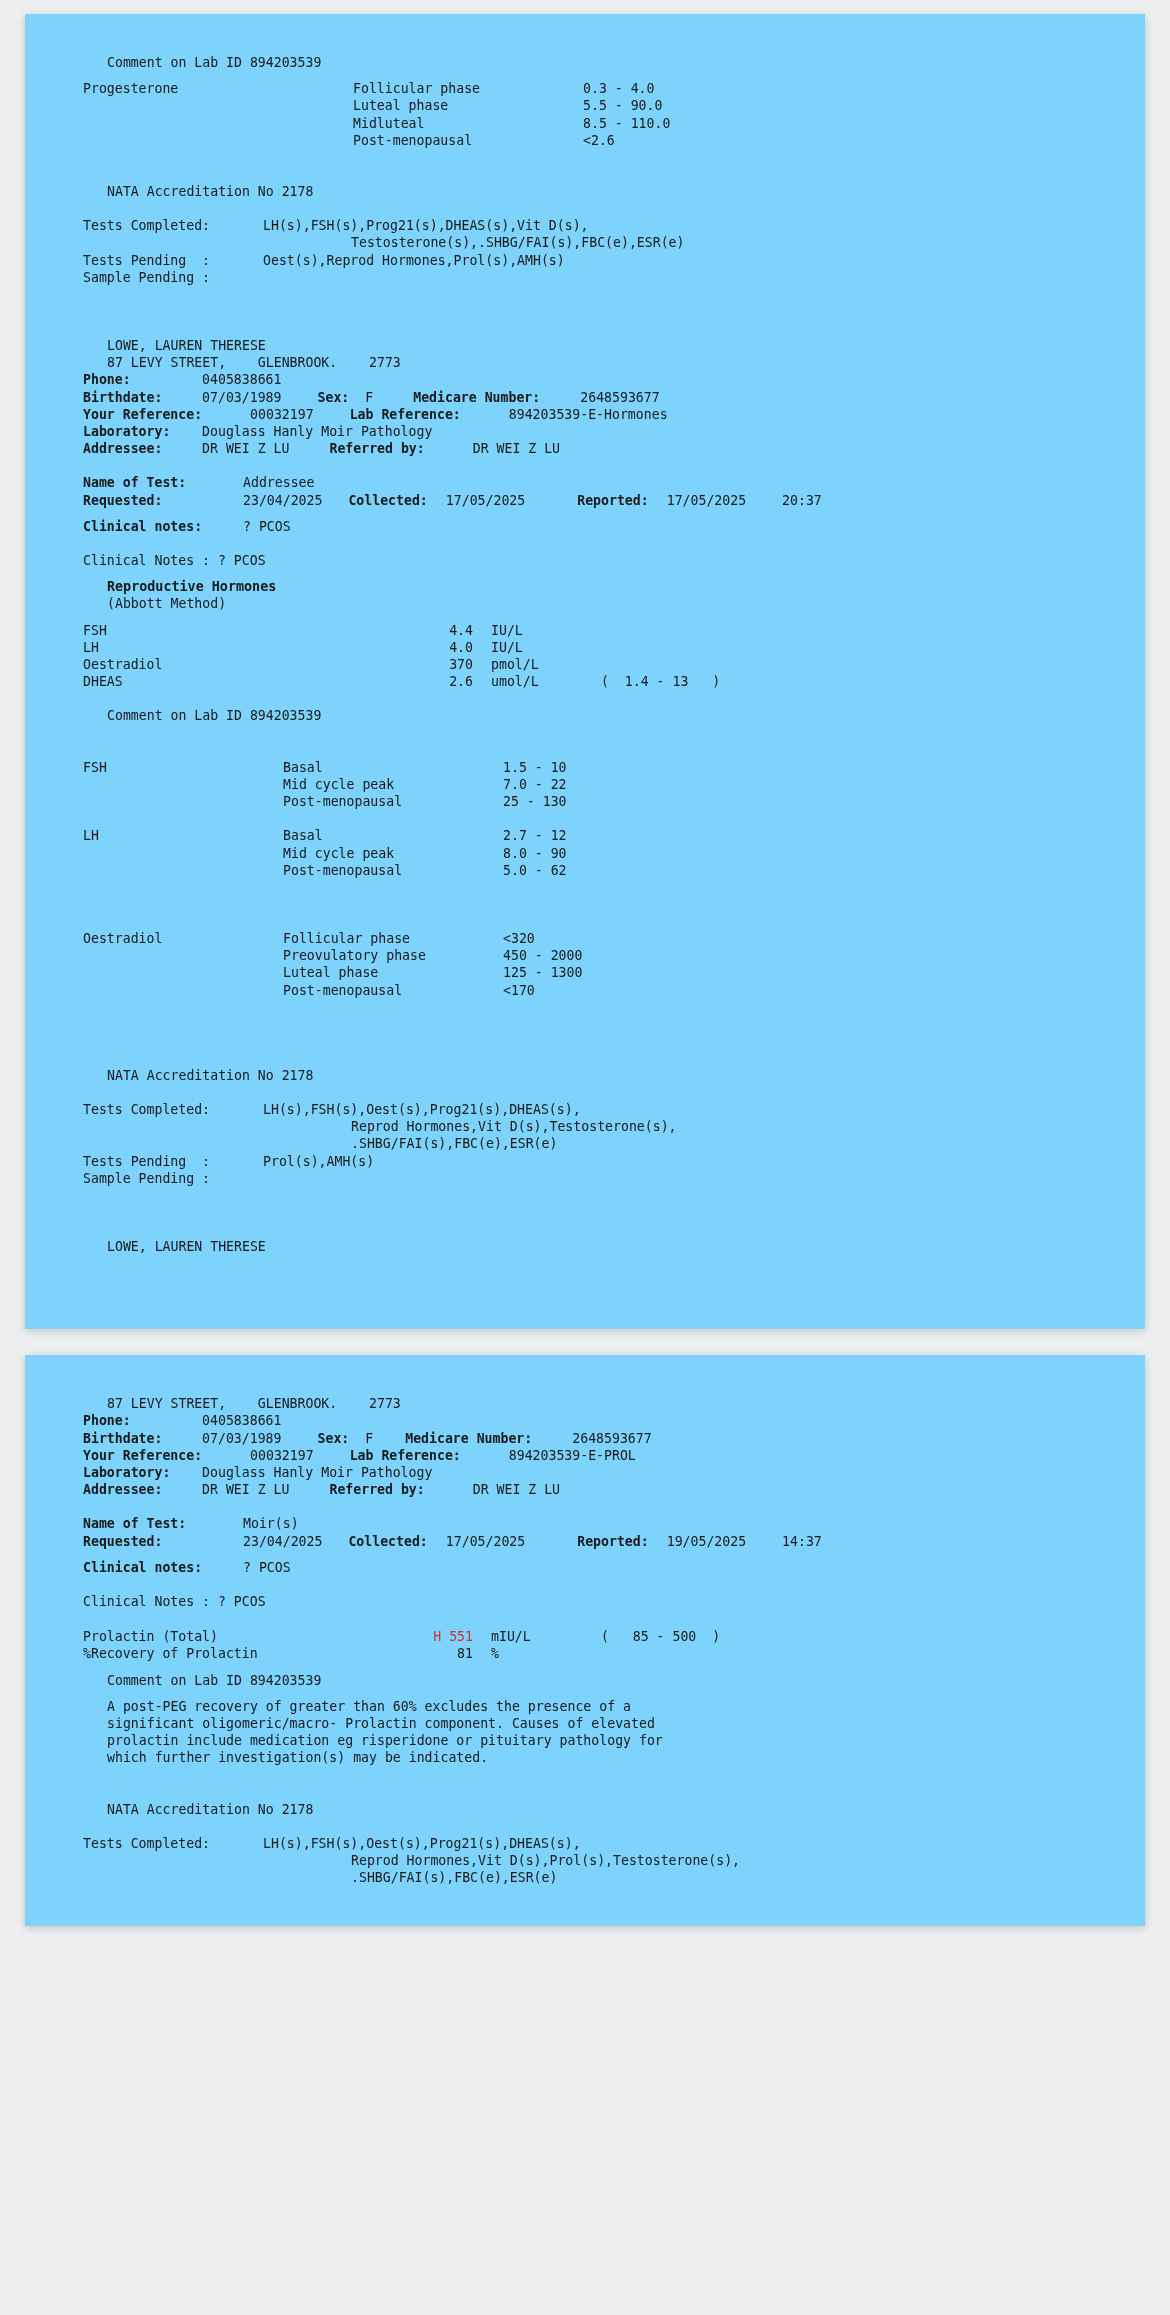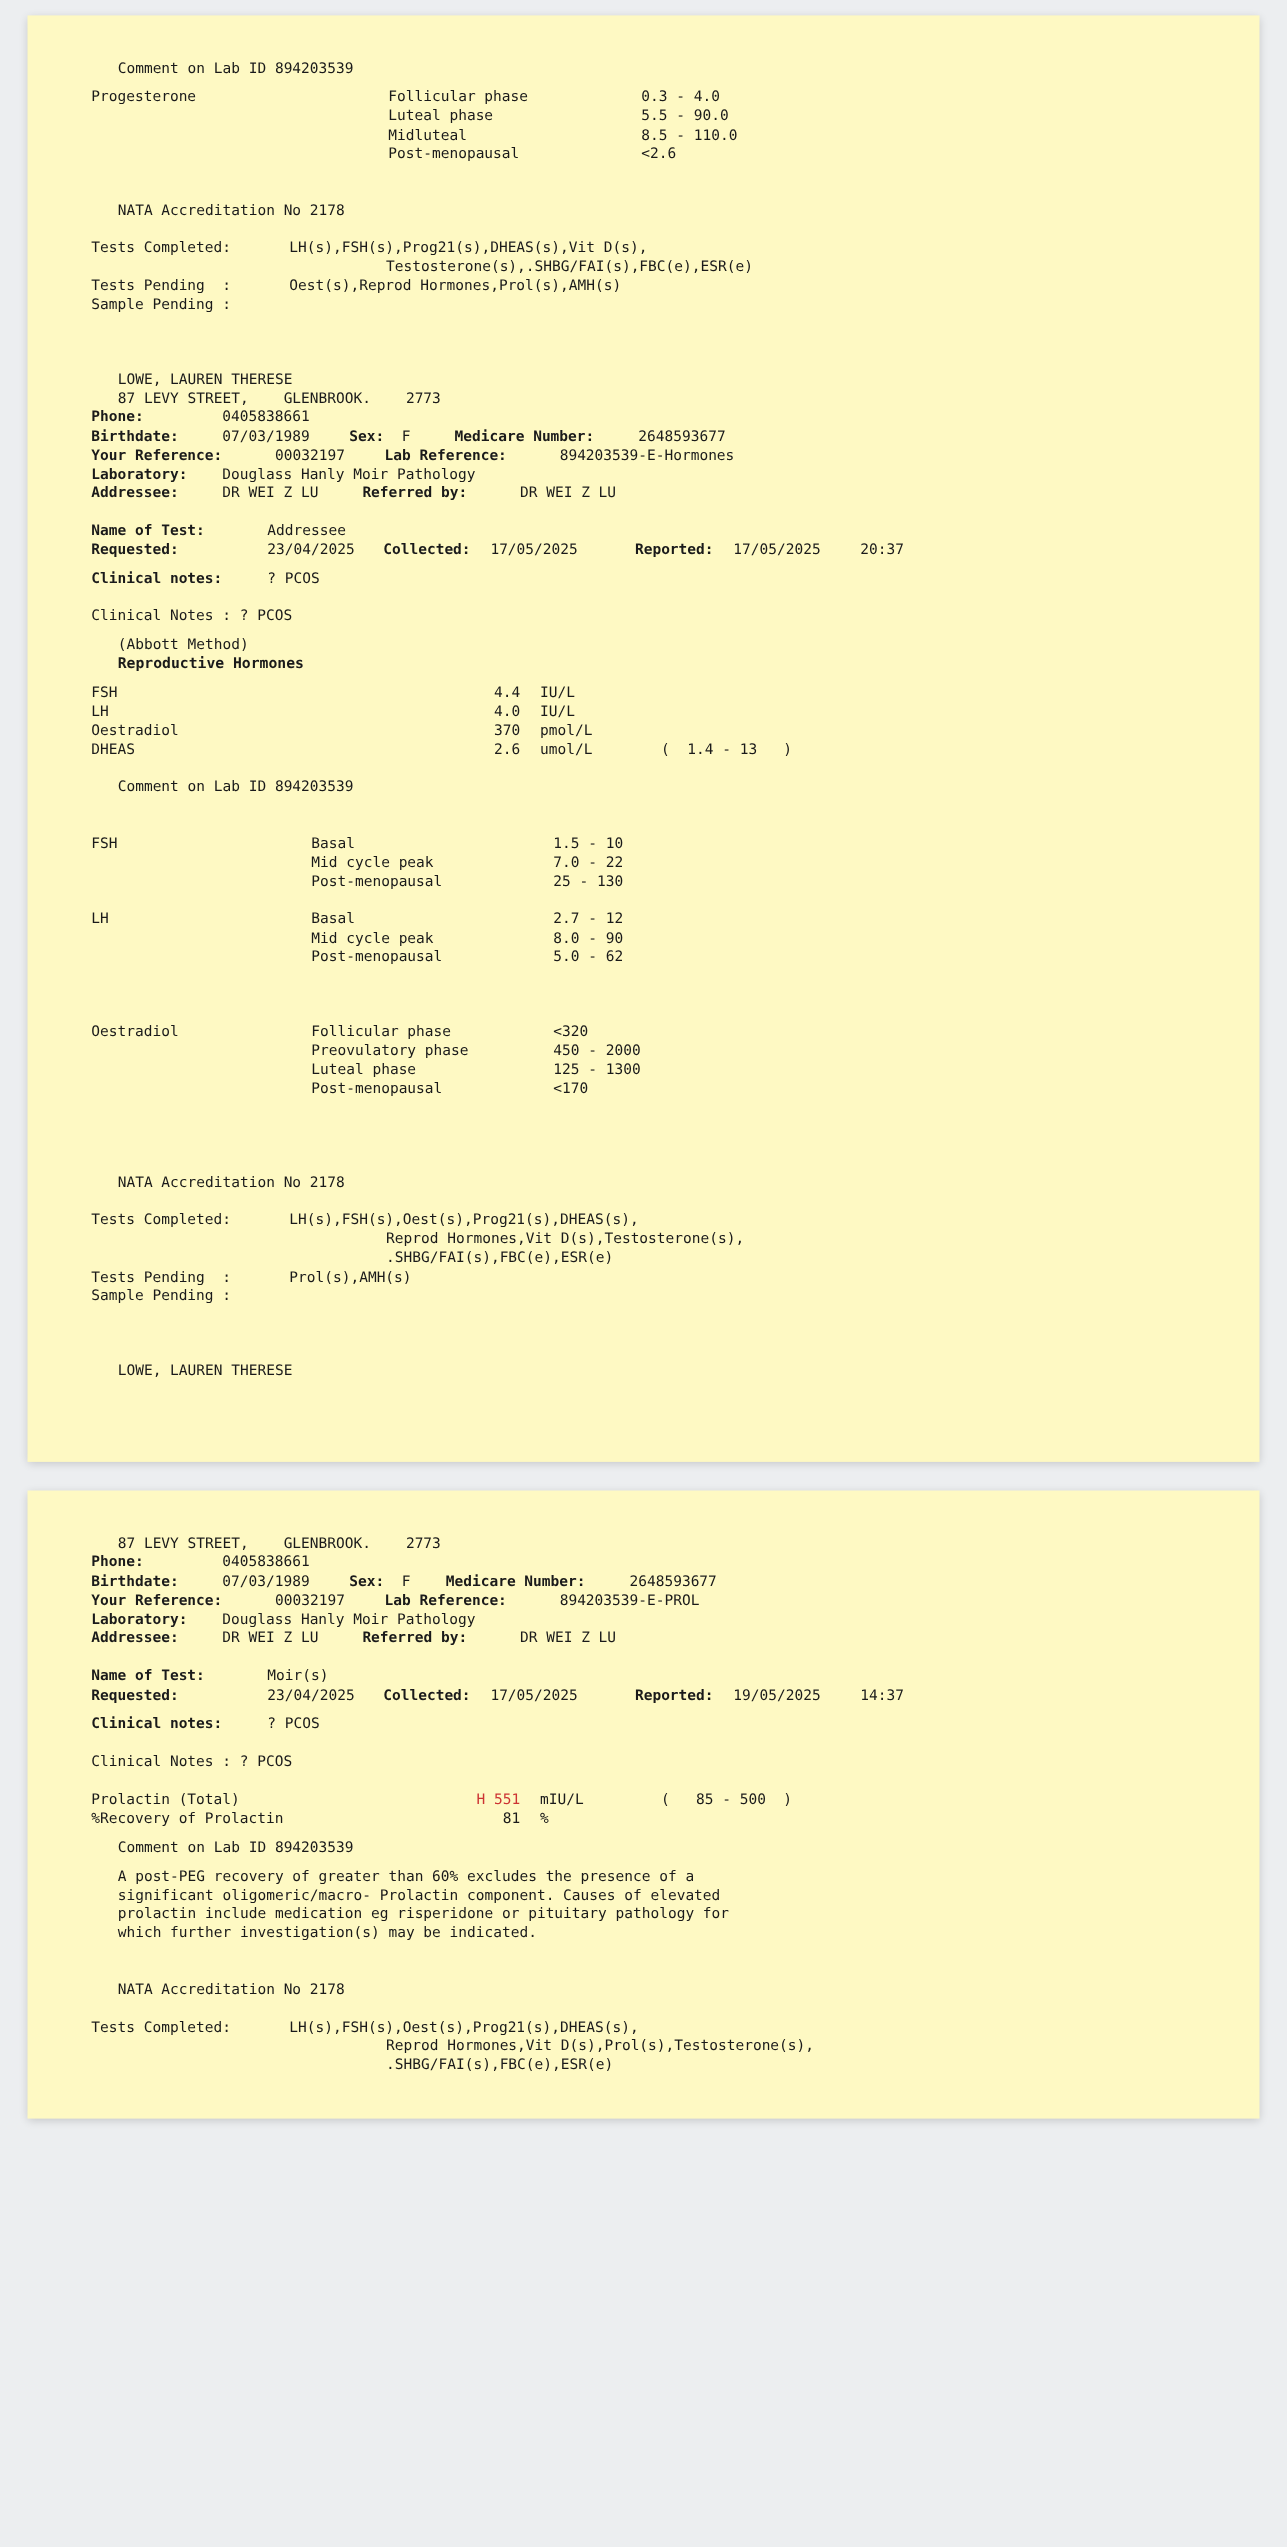--- a/index.html
+++ b/index.html
@@ -10,21 +10,21 @@
   body {
     font-family: "DejaVu Sans Mono", "Liberation Mono", monospace;
     width: 1170px;
   }
   .page-wrap {
     width: 1170px;
     padding: 14px 0 0 0;
     box-sizing: border-box;
   }
   .sheet {
-    background: #fef9c3;
+    background: #7dd3fc;
     width: 1120px;
     margin: 0 auto 26px auto;
     box-shadow: 0 2px 8px rgba(0,0,0,0.18);
     box-sizing: border-box;
     padding: 40px 58px 40px 58px;
     position: relative;
   }
   .mono {
     font-family: "DejaVu Sans Mono", "Liberation Mono", monospace;
     font-size: 13.2px;
@@ -180,22 +180,22 @@
         <td>? PCOS</td>
       </tr>
     </tbody>
       </table>
 
     <div class="blank"></div>
 
     <div class="mono">Clinical Notes : ? PCOS</div>
     <div class="blank-sm"></div>
 
+    <div class="mono indent-24 title-bold">Reproductive Hormones</div>
     <div class="mono indent-24">(Abbott Method)</div>
-    <div class="mono indent-24 title-bold">Reproductive Hormones</div>
     <div class="blank-sm"></div>
 
     <table class="lab">
       <tbody>
           <tr>
         <td class="c-name indent-24">FSH</td>
         <td class="c-val">4.4</td>
         <td class="c-unit">IU/L</td>
         <td class="c-ref"></td>
       </tr>

